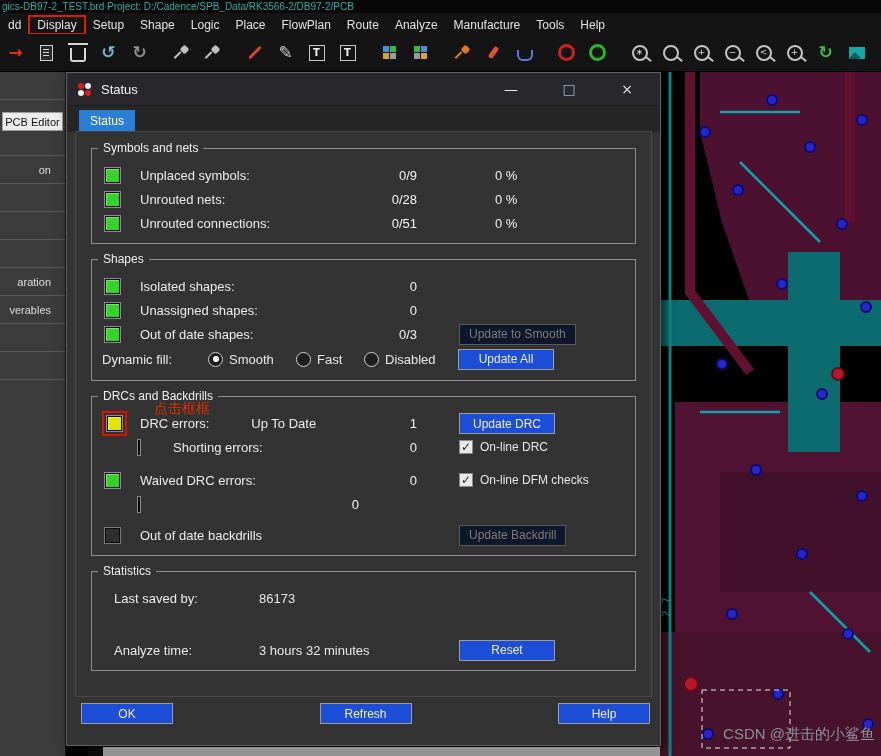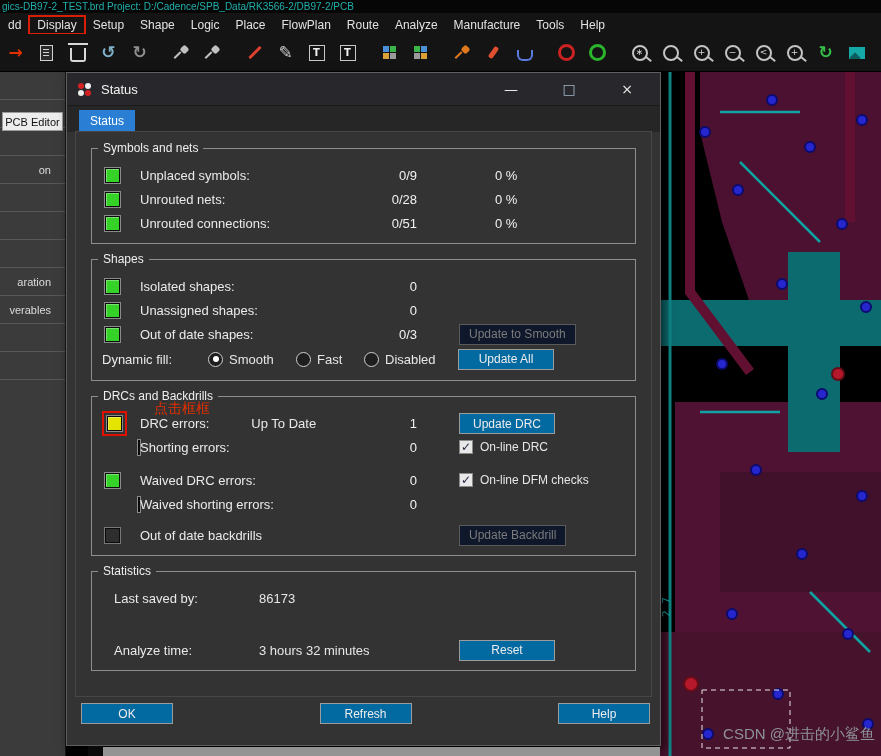--- a/index.html
+++ b/index.html
@@ -74,32 +74,32 @@
   #dlg-tab{background:#2a7fd4;color:#fff;font-size:12px;padding:4px 11px}
   #dlg-page{position:absolute;left:8px;right:8px;top:58px;height:566px;border:1px solid #474747;
     background:#333;padding:16px 15px 0;box-sizing:border-box}
   .grp{position:relative;border:1px solid #8d8d8d;margin-bottom:15px;padding:14px 10px 8px}
   .grp-title{position:absolute;top:-8px;left:6px;background:#333;padding:0 5px;font-size:12px;color:#efefef}
   .row{display:grid;align-items:center;height:24px}
   .row.g4{grid-template-columns:38px 219px 58px 1fr}
   .row.g5{grid-template-columns:38px 219px 58px 42px 1fr}
   .led-cell{display:flex;align-items:center;padding-left:3px}
   .indent .led-cell{padding-left:36px}
-  .indent .lbl{}
+  .indent .lbl{padding-left:33px}
   .led{width:13px;height:13px;background:#35d227;border:1px solid #0b0b0b;
     box-shadow:0 0 0 1px #8a8a8a, inset 1px 1px 0 rgba(255,255,255,.35)}
   .led.yellow{background:#e4e400}
   .led.off{background:#2e2e2e;box-shadow:0 0 0 1px #777}
   .redbox{display:inline-flex;padding:3px;border:2px solid #e01000}
   .lbl{font-size:13px;display:flex;align-items:center;color:#eaeaea}
   .status-txt{margin-left:42px}
   .val{text-align:right;font-size:13px;color:#f2f2f2}
   .pct{font-size:13px;padding-left:78px;color:#f2f2f2}
   .act{display:flex;align-items:center;gap:7px}
-  .btn{min-width:96px;height:21px;background:#0369a1;border:1px solid #9c9c9c;color:#ededed;font-size:12px;
+  .btn{min-width:96px;height:21px;background:#1d4ed8;border:1px solid #9c9c9c;color:#ededed;font-size:12px;
     display:inline-flex;align-items:center;justify-content:center;padding:0 9px;box-sizing:border-box;
     font-family:"Liberation Sans",sans-serif}
   .btn.disabled{color:#7b7b7b;border-color:#5a5a5a;background:#0f172a}
   .dyn{display:grid;grid-template-columns:106px 88px 68px 94px 1fr;align-items:center;height:26px}
   .radio-wrap{display:flex;align-items:flex-start;gap:6px;font-size:13px}
   .radio{width:13px;height:13px;border-radius:50%;border:1px solid #d0d0d0;background:#1e1e1e;
     display:inline-flex;align-items:center;justify-content:center;flex:0 0 auto}
   .radio.sel:after{content:"";width:6px;height:6px;border-radius:50%;background:#fff}
   .cb{width:14px;height:14px;background:#e8e8e8;border:1px solid #8a8a8a;color:#16213a;font-size:12px;
     font-weight:bold;display:inline-flex;align-items:center;justify-content:center;line-height:1;
@@ -430,21 +430,20 @@
         <span></span>
         <span class="act">
           <span class="cb">✓</span>
           <span class="cb-lbl">On-line DFM checks</span>
         </span>
       </div>
       <div class="row g5 indent">
         <span class="led-cell">
             <span class="led"></span>
           </span>
-        <span class="lbl">Waived shorting errors:</span>
         <span class="val">0</span>
         <span></span>
           <span class="act"></span>
       </div>
       <div class="row g5 mt6">
         <span class="led-cell">
             <span class="led off"></span>
           </span>
         <span class="lbl">Out of date backdrills</span>
         <span class="val"></span>

